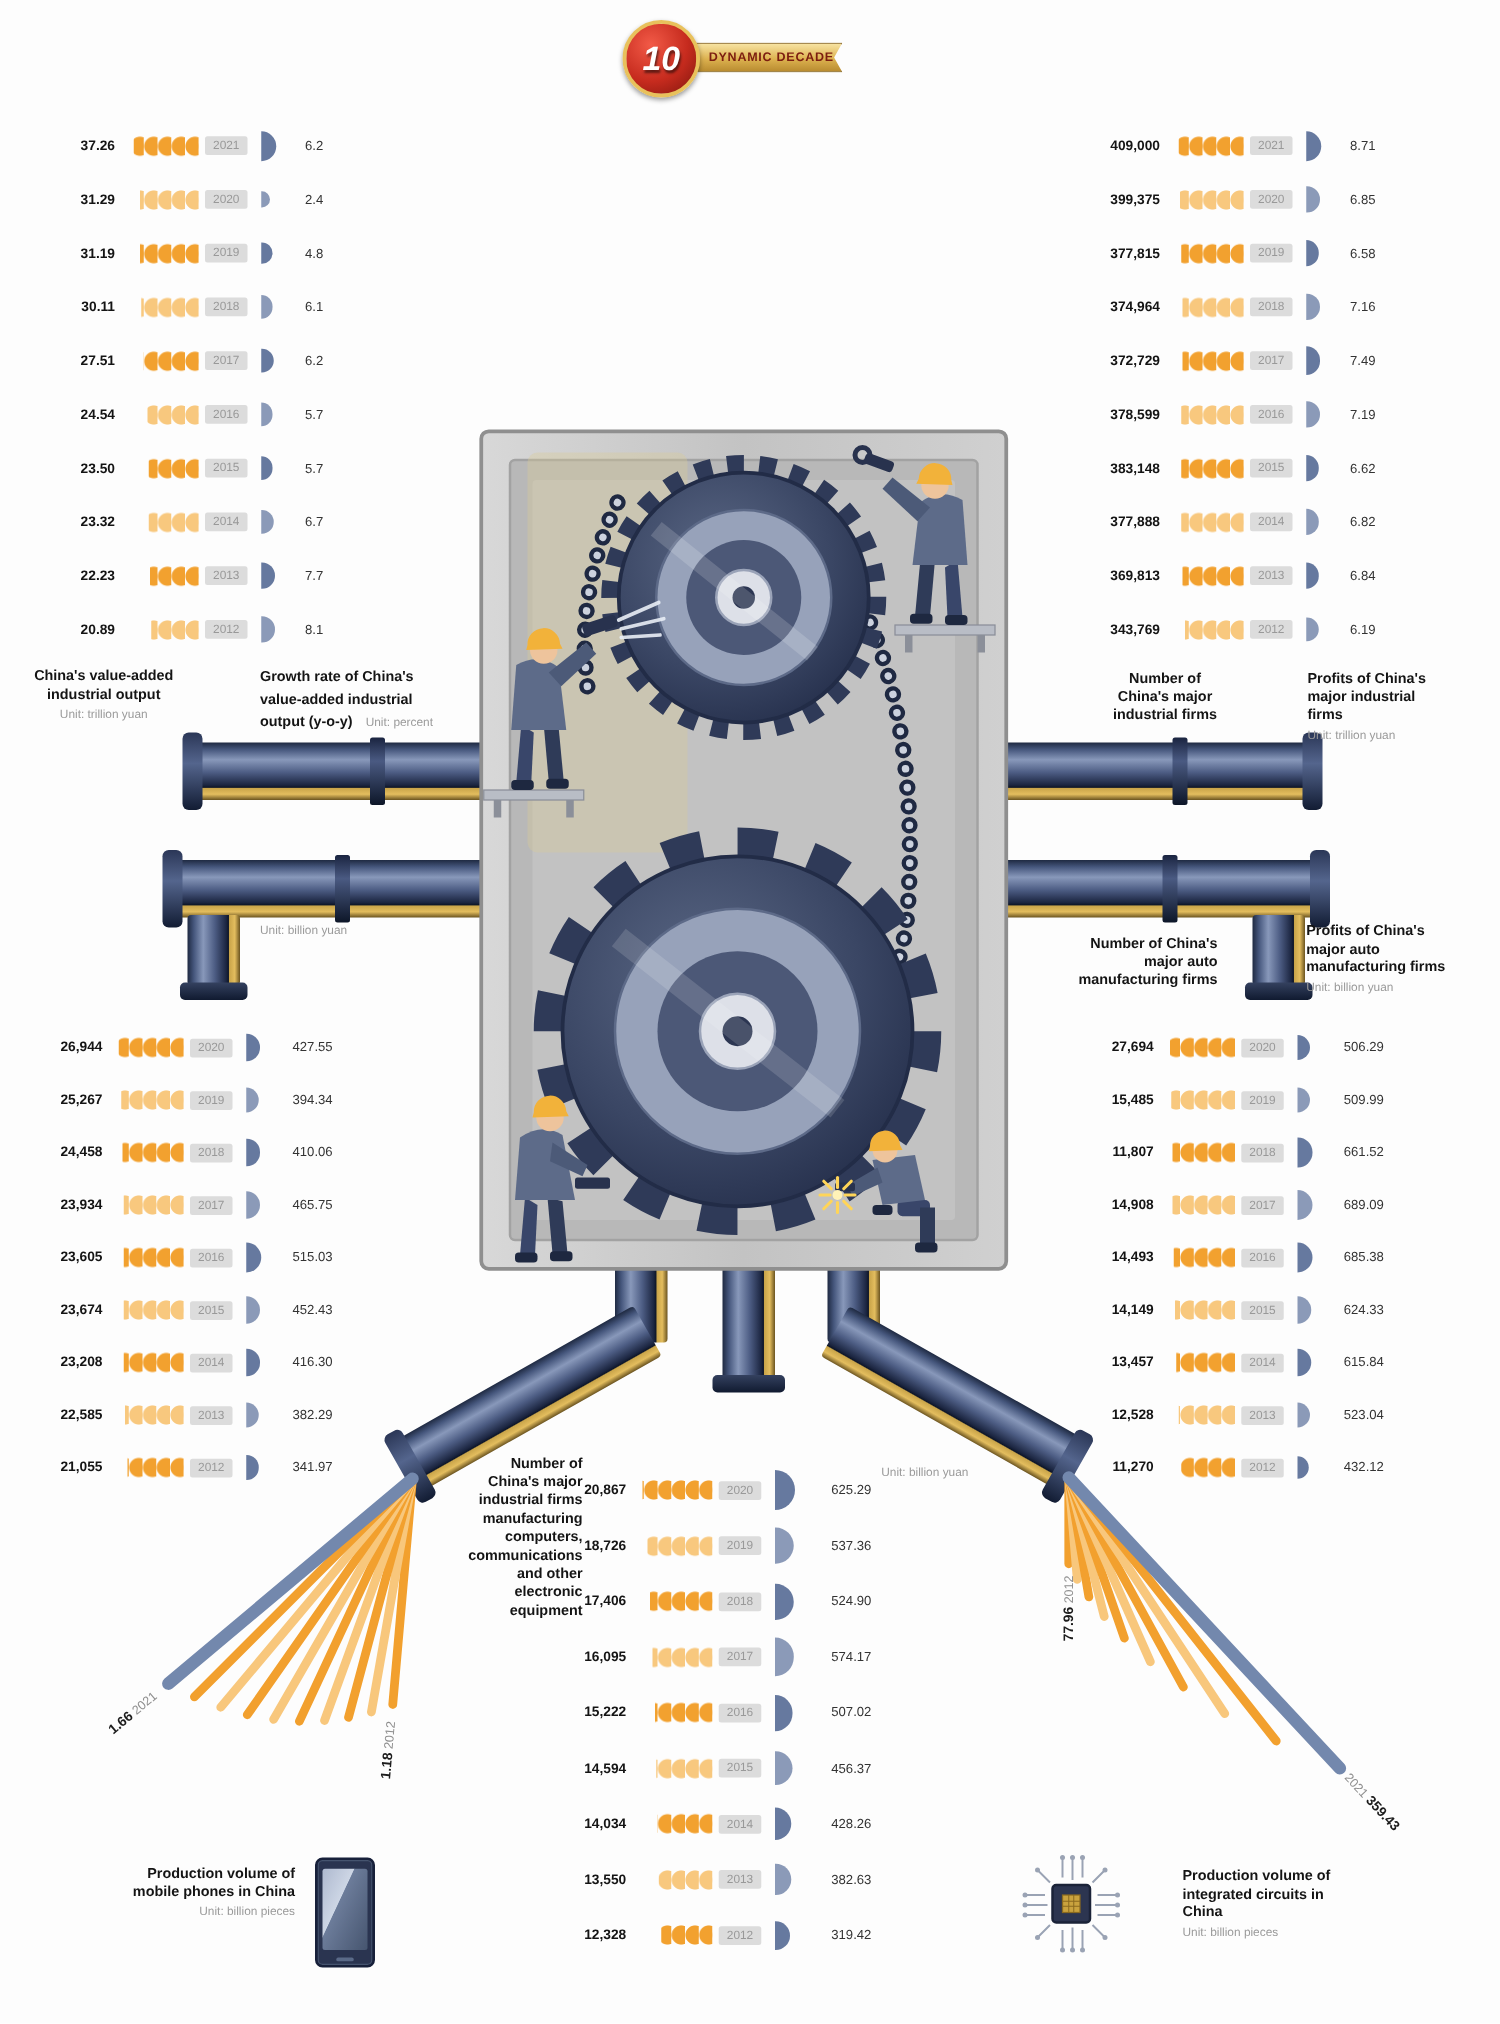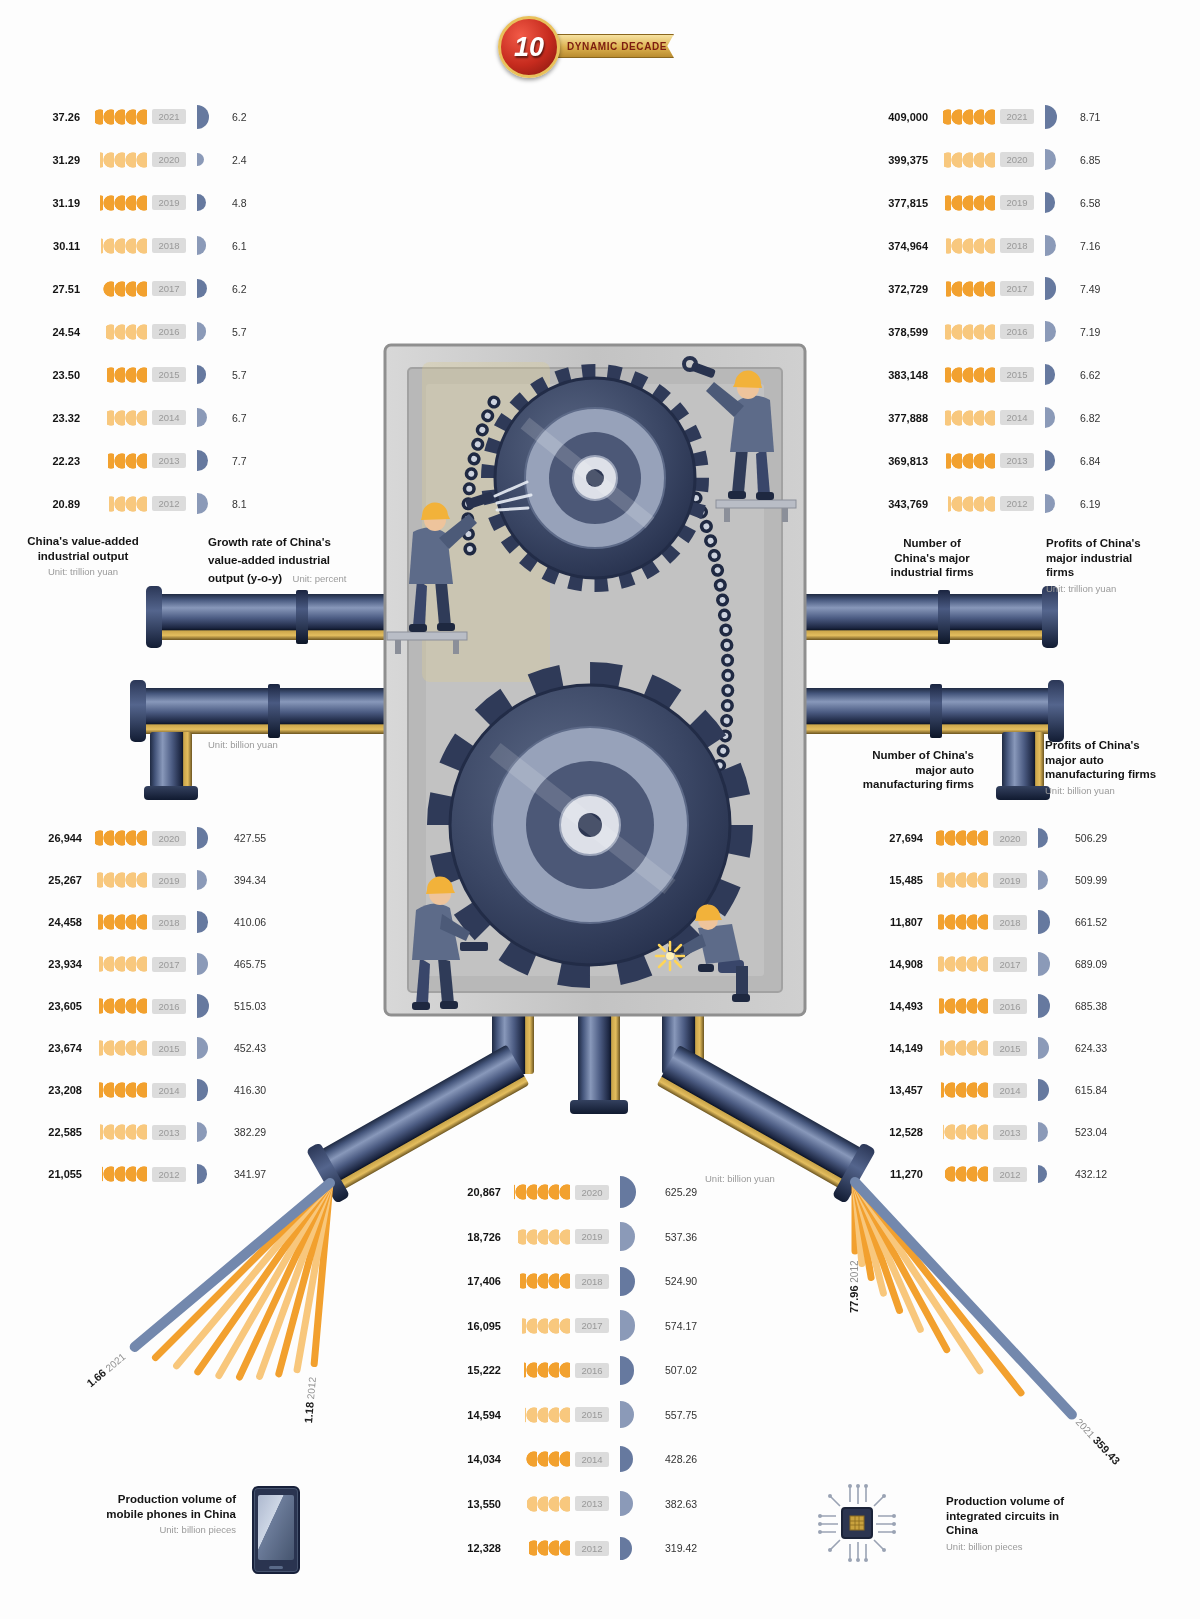--- a/index.html
+++ b/index.html
@@ -234,21 +234,21 @@
             <line x1="5" y1="5" x2="11" y2="11"></line>
           <line x1="5" y1="-5" x2="11" y2="-11"></line>
             <line x1="-5" y1="5" x2="-11" y2="11"></line>
         </g>
       </g>
       <circle cx="16" cy="18" r="10" fill="#eec49c"></circle>
       <path d="M4,15 a12,12 0 0 1 24,-1 l2,4 -27,1 z" fill="#f2b23a"></path>
     </g>
   </svg>
 
-  <section class="chart-sec" style="left:0;top:95px;width:320px" data-section="sec-output">
+  <section class="chart-sec" style="left:12px;top:95px;width:320px" data-section="sec-output">
       <div class="rows">
         <div class="row">
           <div class="val-left">37.26</div>
           <div class="barcol">
             <div class="gearbar shade-a" style="width: 52px;"></div>
           </div>
           <div class="chipcol">
             <div class="chip">2021</div>
           </div>
           <div class="semicol">
@@ -822,21 +822,21 @@
           <div class="val-left">14,594</div>
           <div class="barcol">
             <div class="gearbar shade-b" style="width: 45px;"></div>
           </div>
           <div class="chipcol">
             <div class="chip">2015</div>
           </div>
           <div class="semicol">
             <div class="semi semi-b" style="width: 13.5687px; height: 27.1374px; border-radius: 0px 13.5687px 13.5687px 0px;"></div>
           </div>
-          <div class="val-right">557.75</div>
+          <div class="val-right">456.37</div>
         </div>
         <div class="row">
           <div class="val-left">14,034</div>
           <div class="barcol">
             <div class="gearbar shade-a" style="width: 44px;"></div>
           </div>
           <div class="chipcol">
             <div class="chip">2014</div>
           </div>
           <div class="semicol">
@@ -895,20 +895,23 @@
   </div>
 
   <div class="title tr" style="left:852px;top:748px;width:122px">
     <div class="t">Number of China's major auto manufacturing firms</div>
   </div>
   <div class="title tl" style="left:1045px;top:738px;width:118px">
     <div class="t">Profits of China's major auto manufacturing firms</div>
     <div class="u">Unit: billion yuan</div>
   </div>
 
+  <div class="title tr" style="left:372px;top:1164px;width:94px">
+    <div class="t">Number of China's major industrial firms manufacturing computers, communications and other electronic equipment</div>
+  </div>
   <div class="title tl" style="left:705px;top:1170px;width:128px">
     <div class="u">Unit: billion yuan</div>
   </div>
 
   <svg class="fan" style="left:40px;top:1155px" width="320" height="330" data-section="fan-phones">
       <line x1="290" y1="28" x2="274.2" y2="208.6" stroke="#f2a02e" stroke-width="7" stroke-linecap="round"></line>
       <line x1="290" y1="28" x2="257.1" y2="214.6" stroke="#f8c77c" stroke-width="7" stroke-linecap="round"></line>
       <line x1="290" y1="28" x2="238.8" y2="218.9" stroke="#f2a02e" stroke-width="7" stroke-linecap="round"></line>
       <line x1="290" y1="28" x2="219.6" y2="221.4" stroke="#f8c77c" stroke-width="7" stroke-linecap="round"></line>
       <line x1="290" y1="28" x2="199.5" y2="222.0" stroke="#f2a02e" stroke-width="7" stroke-linecap="round"></line>

